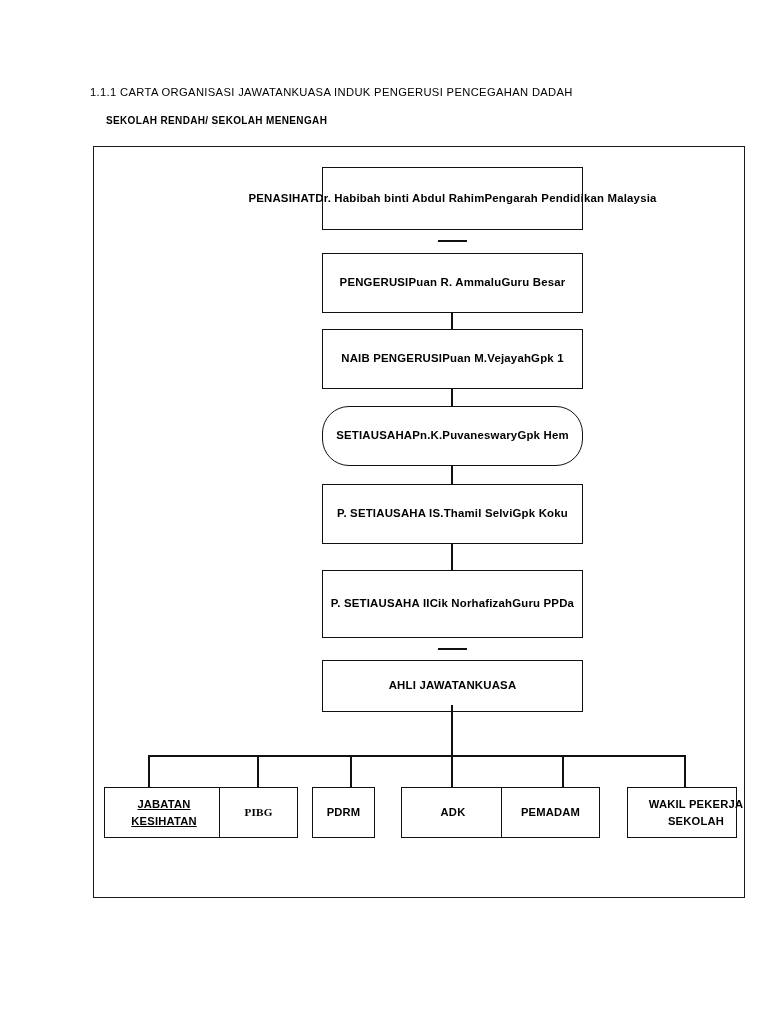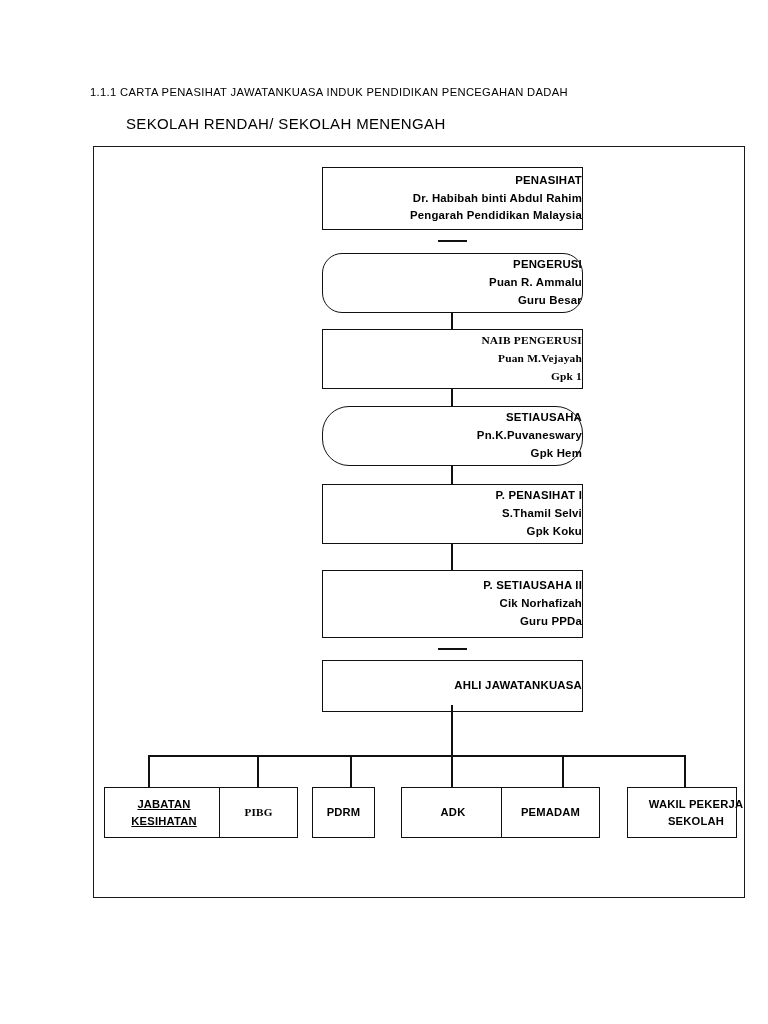--- a/index.html
+++ b/index.html
@@ -22,25 +22,25 @@
     position: absolute;
     left: 90px;
     top: 86px;
     font-size: 11.2px;
     letter-spacing: 0.35px;
     font-weight: 400;
     white-space: nowrap;
   }
   .doc-subtitle {
     position: absolute;
-    left: 126px;
+    left: 106px;
     top: 115px;
-    font-size: 15px;
+    font-size: 10px;
     letter-spacing: 0.35px;
-    font-weight: 400;
+    font-weight: 700;
     white-space: nowrap;
   }
 
   
   .chart-frame {
     position: absolute;
     left: 93px;
     top: 146px;
     width: 652px;
     height: 752px;
@@ -48,22 +48,22 @@
     box-sizing: border-box;
   }
 
   
   .node {
     position: absolute;
     box-sizing: border-box;
     border: 1.6px solid #111111;
     background: #ffffff;
     display: flex;
-    flex-direction: column;
-    align-items: flex-end;
+    flex-direction: row;
+    align-items: center;
     justify-content: center;
     text-align: center;
     font-weight: bold;
     font-size: 11.4px;
     line-height: 1.55;
     letter-spacing: 0.2px;
   }
   .node .line {
     display: block;
     white-space: nowrap;
@@ -105,59 +105,59 @@
     font-weight: bold;
     font-size: 11.2px;
     line-height: 1.5;
     letter-spacing: 0.2px;
   }
   .leaf .line { display: block; white-space: nowrap; }
 </style>
 </head>
 <body>
 
-<div class="doc-title">1.1.1 CARTA PENASIHAT JAWATANKUASA INDUK PENDIDIKAN PENCEGAHAN DADAH</div>
+<div class="doc-title">1.1.1 CARTA ORGANISASI JAWATANKUASA INDUK PENGERUSI PENCEGAHAN DADAH</div>
 <div class="doc-subtitle">SEKOLAH RENDAH/ SEKOLAH MENENGAH</div>
 
 <div class="chart-frame"></div>
 
 <div class="node col-node" style="top:167px; height:63px;">
   <span class="line">PENASIHAT</span>
   <span class="line">Dr. Habibah binti Abdul Rahim</span>
   <span class="line">Pengarah Pendidikan Malaysia</span>
 </div>
 
 <div class="conn-dash" style="left:438px; top:240px; width:29px;"></div>
 
-<div class="node col-node" style="top:253px; height:60px;border-radius:20px;">
+<div class="node col-node" style="top:253px; height:60px;">
   <span class="line">PENGERUSI</span>
   <span class="line">Puan  R. Ammalu</span>
   <span class="line">Guru Besar</span>
 </div>
 
 <div class="conn-v" style="left:451px; top:313px; height:16px;"></div>
 
-<div class="node col-node" style="top:329px; height:60px;font-family:Liberation Serif, serif;">
+<div class="node col-node" style="top:329px; height:60px;">
   <span class="line">NAIB PENGERUSI</span>
   <span class="line">Puan M.Vejayah</span>
   <span class="line">Gpk 1</span>
 </div>
 
 <div class="conn-v" style="left:451px; top:389px; height:17px;"></div>
 
 <div class="node col-node" style="top:406px; height:60px;border-radius:27px;">
   <span class="line">SETIAUSAHA</span>
   <span class="line">Pn.K.Puvaneswary</span>
   <span class="line">Gpk Hem</span>
 </div>
 
 <div class="conn-v" style="left:451px; top:466px; height:18px;"></div>
 
 <div class="node col-node" style="top:484px; height:60px;">
-  <span class="line">P. PENASIHAT I</span>
+  <span class="line">P. SETIAUSAHA I</span>
   <span class="line">S.Thamil Selvi</span>
   <span class="line">Gpk Koku</span>
 </div>
 
 <div class="conn-v" style="left:451px; top:544px; height:26px;"></div>
 
 <div class="node col-node" style="top:570px; height:68px;">
   <span class="line">P. SETIAUSAHA II</span>
   <span class="line">Cik Norhafizah</span>
   <span class="line">Guru PPDa</span>

